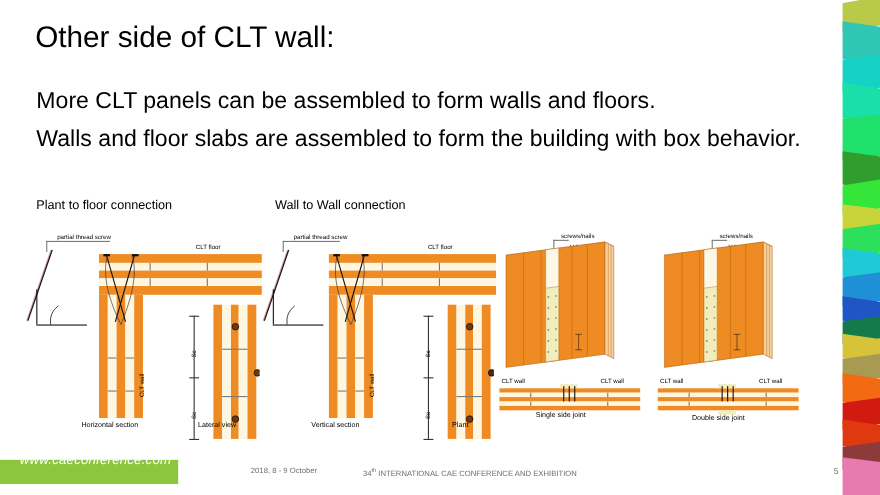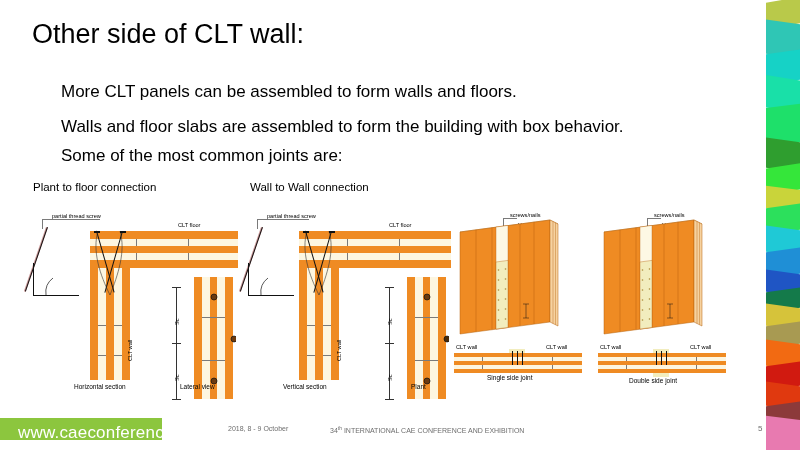--- a/index.html
+++ b/index.html
@@ -11,33 +11,33 @@
     position:relative;
   }
   .slide{position:absolute;inset:0;background:#fff;}
 
   
   .colorbar{position:absolute;right:0;top:0;width:34px;height:450px;overflow:hidden;}
   .colorbar .seg{position:absolute;left:-6px;width:46px;}
 
   
   .title{position:absolute;left:32px;top:18px;font-size:27px;line-height:32px;color:#000;letter-spacing:0px;}
-  .body-line{position:absolute;left:33px;font-size:17px;color:#000;line-height:20px;white-space:nowrap;margin-left:28px;}
+  .body-line{position:absolute;left:33px;font-size:21px;color:#000;line-height:20px;white-space:nowrap;}
   .l1{top:82px;}
   .l2{top:117px;text-align:right;}
   .l3{top:146px;}
 
   .sec-head{position:absolute;font-size:11.5px;color:#000;white-space:nowrap;}
   .sh1{left:33px;top:181px;}
   .sh2{left:250px;top:181px;}
   .sh3{left:474px;top:181px;}
 
   
   .footer-band{position:absolute;left:0;top:418px;width:162px;height:22px;background:#8cc63e;}
-  .footer-url{position:absolute;left:18px;top:423px;font-size:17px;color:#ffffff;letter-spacing:.2px;}
+  .footer-url{position:absolute;left:18px;top:411px;font-size:12px;color:#ffffff;letter-spacing:.2px;font-style:italic;}
   .footer-date{position:absolute;left:228px;top:425px;font-size:7px;color:#6d6d6d;white-space:nowrap;}
   .footer-conf{position:absolute;left:330px;top:425px;font-size:7px;color:#6d6d6d;white-space:nowrap;}
   .footer-conf sup{font-size:5px;}
   .footer-page{position:absolute;left:758px;top:424px;font-size:8px;color:#6d6d6d;}
 
   
   .fig{position:absolute;}
   .cap{position:absolute;font-size:6.5px;color:#000;white-space:nowrap;text-align:center;}
   .lbl{position:absolute;font-size:5.6px;color:#000;white-space:nowrap;}
   .lblv{position:absolute;font-size:5.6px;color:#000;white-space:nowrap;
@@ -77,21 +77,20 @@
       <div class="seg" style="top: 342px; height: 26px; background: rgb(242, 106, 18); transform: rotate(8deg);"></div>
       <div class="seg" style="top: 364px; height: 24px; background: rgb(209, 26, 16); transform: rotate(-8deg);"></div>
       <div class="seg" style="top: 384px; height: 24px; background: rgb(224, 57, 15); transform: rotate(8deg);"></div>
       <div class="seg" style="top: 404px; height: 20px; background: rgb(140, 58, 58); transform: rotate(-8deg);"></div>
       <div class="seg" style="top: 418px; height: 40px; background: rgb(232, 122, 176); transform: rotate(7deg);"></div>
     </div>
 
   <div class="title">Other side of CLT wall:</div>
   <div class="body-line l1">More CLT panels can be assembled to form walls and floors.</div>
   <div class="body-line l2">Walls and floor slabs are assembled to form the building with box behavior.</div>
-  <div class="body-line l3">Some of the most common joints are:</div>
 
   <div class="sec-head sh1">Plant to floor connection</div>
   <div class="sec-head sh2">Wall to Wall connection</div>
 
   <div class="fig" style="left:28px;top:205px;width:200px;height:175px;">
 
     <div class="ln" style="left:14px;top:14px;width:58px;height:1px;"></div>
     <div class="ln" style="left:14px;top:14px;width:1px;height:10px;"></div>
     <div class="lbl" style="left:24px;top:8px;">partial thread screw</div>
 

